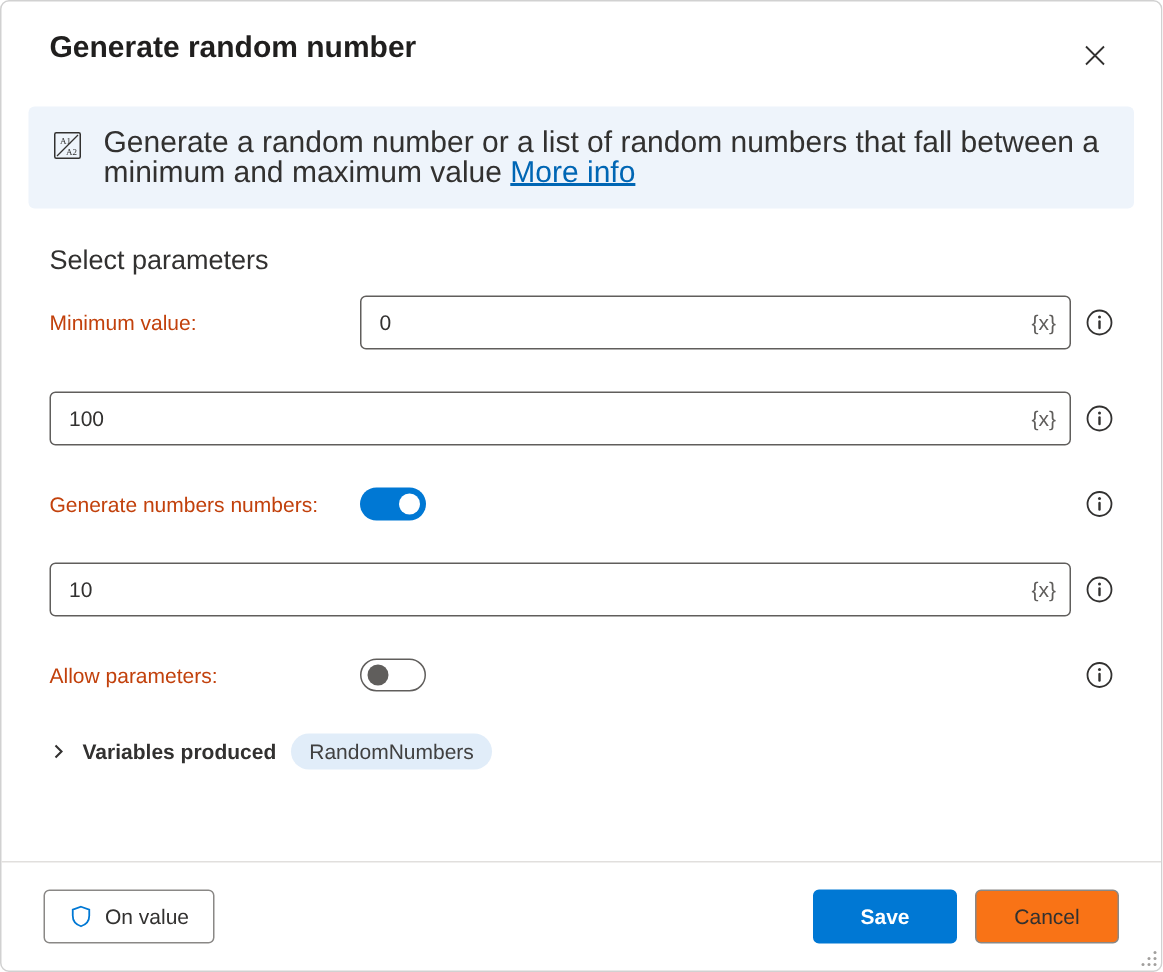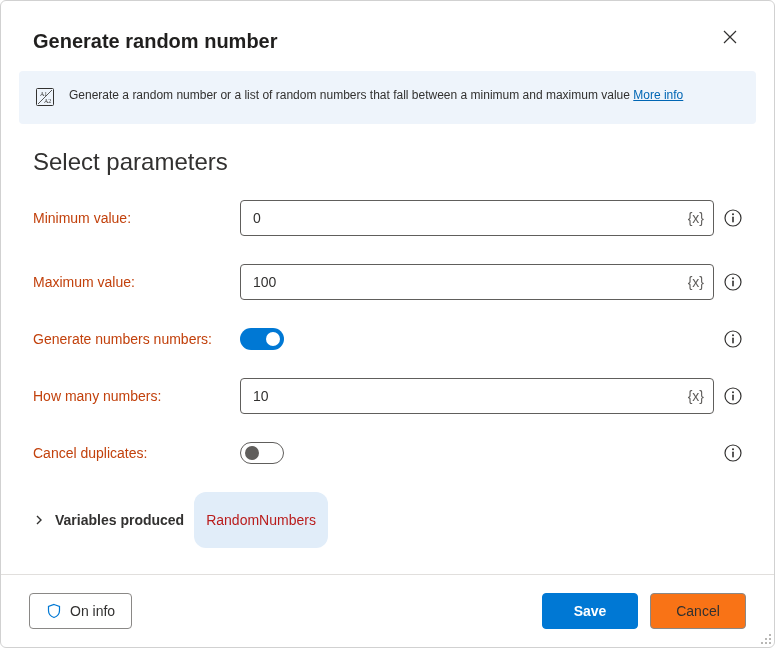--- a/index.html
+++ b/index.html
@@ -16,21 +16,21 @@
       width: 775px;
       height: 648px;
       border: 1px solid #d1d1d1;
       border-radius: 6px;
       display: flex;
       flex-direction: column;
       position: relative;
     }
     .header {
       display: flex;
-      align-items: flex-end;
+      align-items: flex-start;
       justify-content: space-between;
       padding: 20px 28px 18px 32px;
       gap: 36px;
     }
     .title {
       font-size: 20px;
       font-weight: 600;
       color: #201f1e;
     }
     .close-btn {
@@ -46,38 +46,38 @@
       padding: 14px 16px;
       display: flex;
       gap: 14px;
       align-items: flex-start;
     }
     .banner-icon {
       flex-shrink: 0;
       margin-top: 2px;
     }
     .banner-text {
-      font-size: 12px;
+      font-size: 20px;
       line-height: 20px;
       color: #323130;
     }
     .banner-text a {
       color: #0066b4;
       text-decoration: underline;
     }
     .content {
       flex: 1;
       padding: 10px 32px 0 32px;
       overflow-y: auto;
     }
     .section-heading {
-      font-size: 24px;
+      font-size: 18px;
       font-weight: 400;
       color: #323130;
-      margin-bottom: 24px;
+      margin-bottom: 13px;
     }
     .row {
       display: flex;
       align-items: center;
       margin-bottom: 28px;
       gap: 12px;
     }
     .row-label {
       width: 195px;
       flex-shrink: 0;
@@ -144,22 +144,22 @@
     .vars-row {
       display: flex;
       align-items: center;
       gap: 10px;
       margin-top: 20px;
     }
     .chev { cursor: pointer; display:flex; align-items:center; }
     .vars-label { font-size: 14px; font-weight: 600; color: #323130; }
     .var-pill {
       background: #e1edf9;
-      color: #b91c1c;
-      padding: 20px 12px;
+      color: #404040;
+      padding: 4px 12px;
       border-radius: 12px;
       font-size: 14px;
       cursor: pointer;
     }
     .footer {
       border-top: 1px solid #e1dfdd;
       padding: 18px 28px;
       display: flex;
       align-items: center;
       justify-content: space-between;
@@ -245,21 +245,20 @@
           <svg width="18" height="18" viewBox="0 0 18 18">
               <circle cx="9" cy="9" r="8" fill="none" stroke="#323130" stroke-width="1.2"></circle>
               <circle cx="9" cy="5.3" r="1" fill="#323130"></circle>
               <rect x="8.2" y="7.5" width="1.6" height="6" rx="0.8" fill="#323130"></rect>
             </svg>
         </span>
       </div>
     </div>
 
     <div class="row">
-      <div class="row-label">Maximum value:</div>
       <div class="row-control">
         <div class="input-wrap">
           <input class="text-input" type="text" value="100" style="">
           <span class="var-icon">{x}</span>
         </div>
         <span class="info-icon">
           <svg width="18" height="18" viewBox="0 0 18 18">
               <circle cx="9" cy="9" r="8" fill="none" stroke="#323130" stroke-width="1.2"></circle>
               <circle cx="9" cy="5.3" r="1" fill="#323130"></circle>
               <rect x="8.2" y="7.5" width="1.6" height="6" rx="0.8" fill="#323130"></rect>
@@ -280,38 +279,37 @@
           <svg width="18" height="18" viewBox="0 0 18 18">
               <circle cx="9" cy="9" r="8" fill="none" stroke="#323130" stroke-width="1.2"></circle>
               <circle cx="9" cy="5.3" r="1" fill="#323130"></circle>
               <rect x="8.2" y="7.5" width="1.6" height="6" rx="0.8" fill="#323130"></rect>
             </svg>
         </span>
       </div>
     </div>
 
     <div class="row">
-      <div class="row-label">How many numbers:</div>
       <div class="row-control">
         <div class="input-wrap">
           <input class="text-input" type="text" value="10" style="">
           <span class="var-icon">{x}</span>
         </div>
         <span class="info-icon">
           <svg width="18" height="18" viewBox="0 0 18 18">
               <circle cx="9" cy="9" r="8" fill="none" stroke="#323130" stroke-width="1.2"></circle>
               <circle cx="9" cy="5.3" r="1" fill="#323130"></circle>
               <rect x="8.2" y="7.5" width="1.6" height="6" rx="0.8" fill="#323130"></rect>
             </svg>
         </span>
       </div>
     </div>
 
     <div class="row">
-      <div class="row-label">Cancel duplicates:</div>
+      <div class="row-label">Allow parameters:</div>
       <div class="row-control">
         <div style="flex:1;">
           <div class="toggle off">
             <div class="knob"></div>
           </div>
         </div>
         <span class="info-icon">
           <svg width="18" height="18" viewBox="0 0 18 18">
               <circle cx="9" cy="9" r="8" fill="none" stroke="#323130" stroke-width="1.2"></circle>
               <circle cx="9" cy="5.3" r="1" fill="#323130"></circle>
@@ -331,21 +329,21 @@
       <span class="var-pill">RandomNumbers</span>
     </div>
 
   </div>
 
   <div class="footer">
     <button class="btn btn-onerror">
       <svg width="16" height="16" viewBox="0 0 16 16">
         <path d="M8 1.5 L13.5 3.5 V7.5 C13.5 11 11 13.5 8 14.5 C5 13.5 2.5 11 2.5 7.5 V3.5 Z" fill="none" stroke="#0078d4" stroke-width="1.2"></path>
       </svg>
-      <span>On info</span>
+      <span>On value</span>
     </button>
     <div class="footer-right">
       <button class="btn btn-primary">Save</button>
       <button class="btn btn-secondary">Cancel</button>
     </div>
   </div>
 
   <svg class="resize-grip" viewBox="0 0 14 14">
     <circle cx="12" cy="4" r="1" fill="#a19f9d"></circle>
     <circle cx="8" cy="8" r="1" fill="#a19f9d"></circle>

